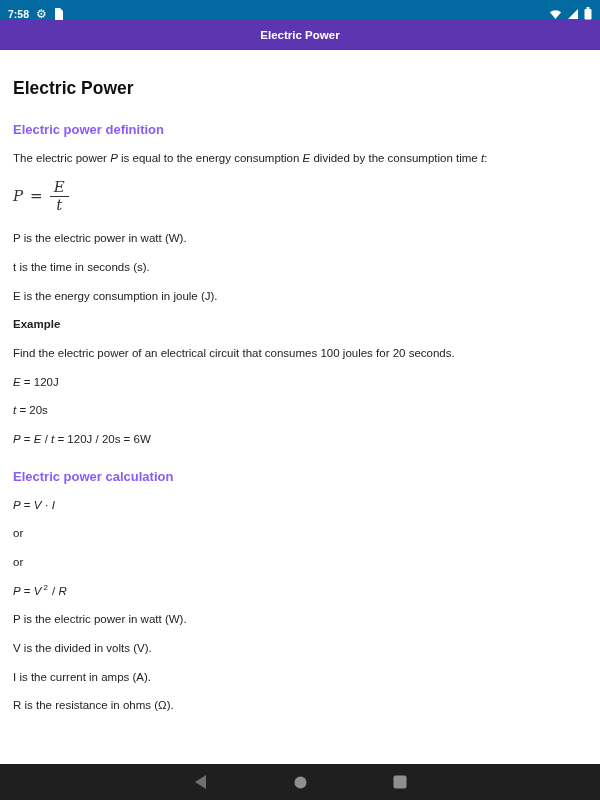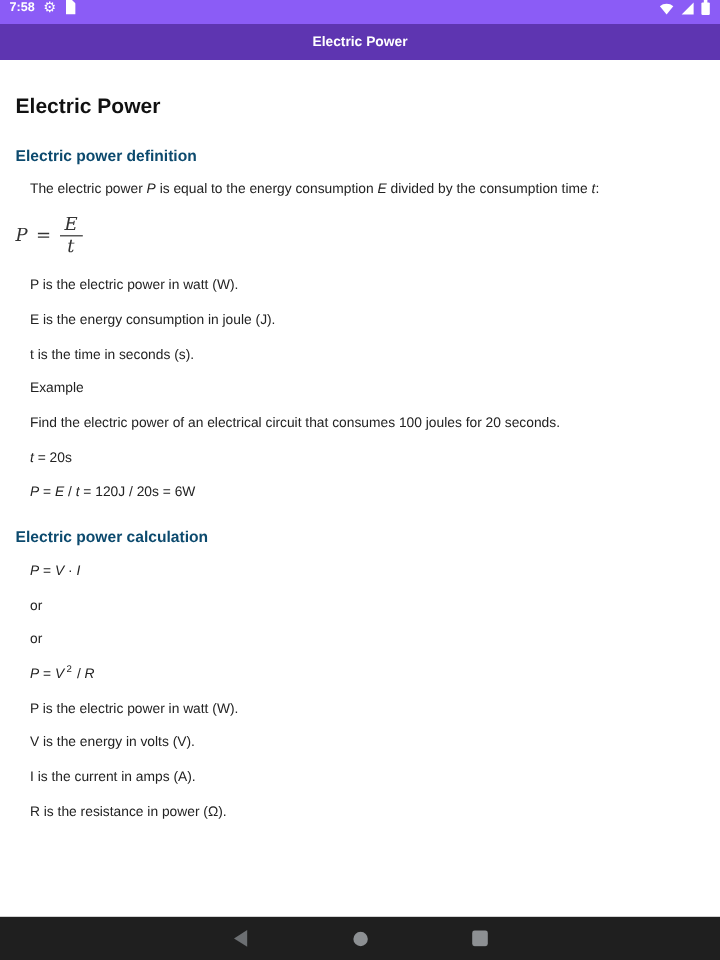--- a/index.html
+++ b/index.html
@@ -2,41 +2,41 @@
 <html><head>
 <meta charset="utf-8">
 <style>
   html,body{margin:0;padding:0;background:#fff;}
   .screen{
     width:600px;height:800px;overflow:hidden;display:flex;flex-direction:column;
     font-family:"Liberation Sans",sans-serif;background:#fff;position:relative;
   }
   
   .status-bar{
-    height:20px;background:#8b5cf6;color:#fff;display:flex;align-items:flex-start;
+    height:20px;background:#0369a1;color:#fff;display:flex;align-items:flex-end;
     padding:0 8px;font-size:10.5px;font-weight:bold;flex:0 0 auto;
   }
   .sb-left{display:flex;align-items:center;gap:7px;flex:1;}
   .sb-right{display:flex;align-items:center;gap:5px;}
   .sb-icon{display:inline-flex;align-items:center;}
   .gear{font-size:12px;line-height:1;font-weight:normal;}
   
   .app-bar{
     height:30px;background:#5E35B1;color:#fff;display:flex;align-items:center;
     justify-content:center;font-size:11.5px;font-weight:bold;flex:0 0 auto;
   }
   
   .content{
     flex:1 1 auto;overflow:hidden;padding:0 13px;color:#222;
     font-size:11.5px;line-height:1.45;
   }
   .content h1{font-size:17.5px;font-weight:700;color:#111;margin:26px 0 10px;}
-  .content h3{font-size:13px;font-weight:700;color:#0c4a6e;margin:20px 0 10px;}
-  .content p{margin:0 12px 12px;}
-  .bold-heading{font-weight:400;margin:16px 0 14px;}
+  .content h3{font-size:13px;font-weight:700;color:#8b5cf6;margin:20px 0 10px;}
+  .content p{margin:0 0 12px;}
+  .bold-heading{font-weight:700;margin:16px 0 14px;}
   .var{font-style:italic;}
   sup{font-size:8px;vertical-align:super;line-height:0;margin-left:2px;margin-right:1px;}
   
   .formula{
     font-family:"DejaVu Serif","Liberation Serif",serif;font-style:italic;
     font-size:15px;color:#333;display:flex;align-items:center;gap:7px;margin:4px 0 16px;
   }
   .frac{display:inline-flex;flex-direction:column;align-items:center;line-height:1.15;}
   .frac .num{border-bottom:1.2px solid #333;padding:0 4px;}
   
@@ -94,37 +94,38 @@
     <div class="formula">
       <span>P</span>
       <span>=</span>
       <span class="frac">
         <span class="num">E</span>
         <span class="den">t</span>
       </span>
     </div>
 
     <p>P is the electric power in watt (W).</p>
+    <p>t is the time in seconds (s).</p>
     <p>E is the energy consumption in joule (J).</p>
-    <p>t is the time in seconds (s).</p>
 
     <p class="bold-heading">Example</p>
     <p>Find the electric power of an electrical circuit that consumes 100 joules for 20 seconds.</p>
+    <p><span class="var">E</span><span> = 120J</span></p>
     <p><span class="var">t</span><span> = 20s</span></p>
     <p><span class="var">P</span><span> = </span><span class="var">E</span><span> / </span><span class="var">t</span><span> = 120J / 20s = 6W</span></p>
 
     <h3>Electric power calculation</h3>
     <p><span class="var">P</span><span> = </span><span class="var">V</span><span> · </span><span class="var">I</span></p>
     <p>or</p>
     <p>or</p>
     <p><span class="var">P</span><span> = </span><span class="var">V</span><sup>2</sup><span> / </span><span class="var">R</span></p>
     <p>P is the electric power in watt (W).</p>
-    <p>V is the energy in volts (V).</p>
+    <p>V is the divided in volts (V).</p>
     <p>I is the current in amps (A).</p>
-    <p>R is the resistance in power (Ω).</p>
+    <p>R is the resistance in ohms (Ω).</p>
   </div>
 
   <div class="nav-bar">
     <span class="nav-btn">
       <svg width="15" height="16" viewBox="0 0 15 16">
           <polygon points="13,1 13,15 2,8" fill="#6c6f72"></polygon>
         </svg>
     </span>
     <span class="nav-btn">
       <svg width="13" height="13" viewBox="0 0 13 13">

